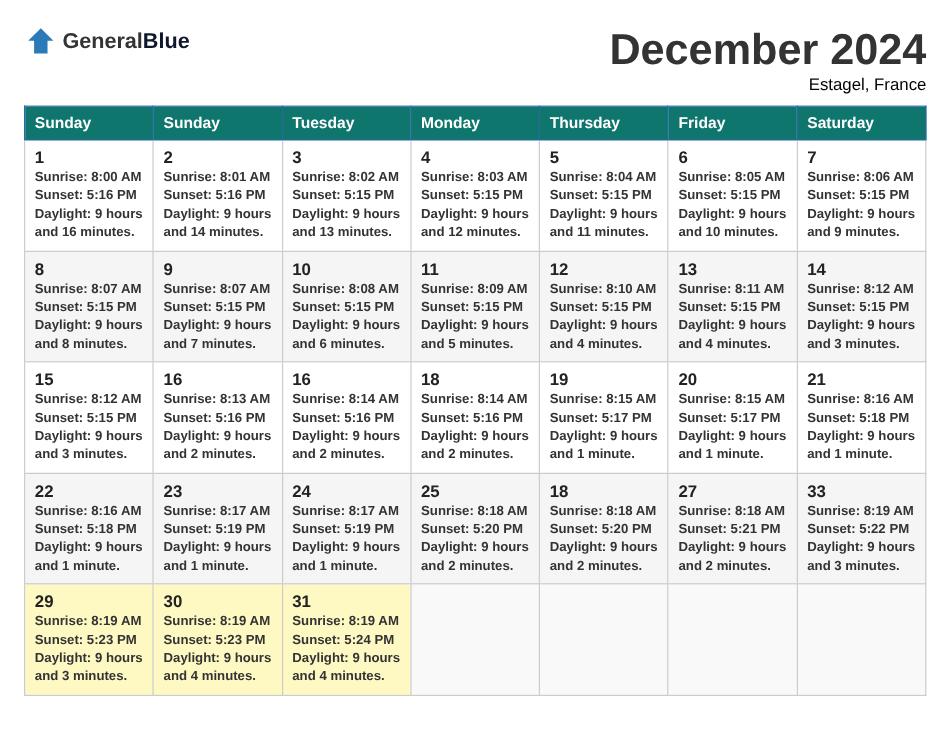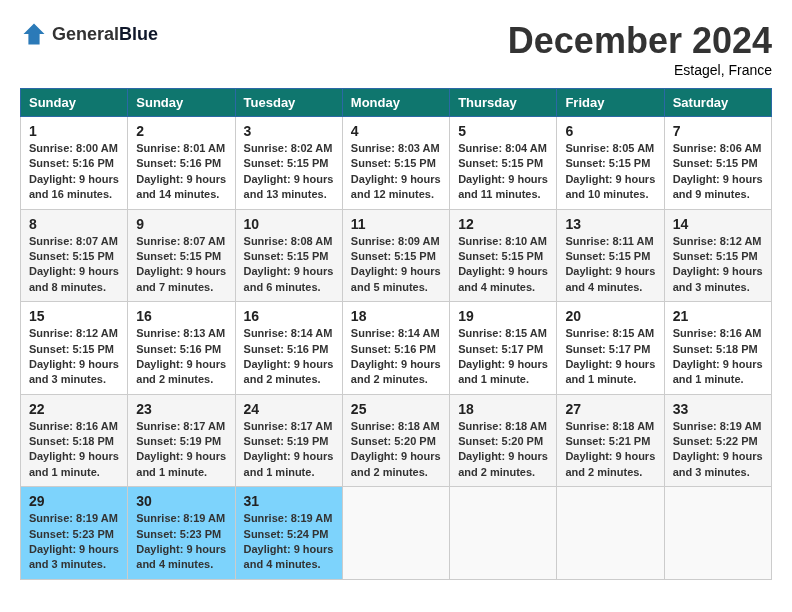--- a/index.html
+++ b/index.html
@@ -81,21 +81,21 @@
     }
     .day-info {
       color: #333;
       line-height: 1.4;
       font-weight: bold;
     }
     .empty-cell {
       background: #f9f9f9 !important;
     }
     .last-row td {
-      background: #7dd3fc;
+      background: #fef9c3;
     }
   </style>
 </head>
 <body>
 
 <div class="header">
   <div class="logo">
     <svg class="logo-icon" viewBox="0 0 40 40" xmlns="http://www.w3.org/2000/svg">
       <polygon points="20,5 35,20 28,20 28,35 12,35 12,20 5,20" fill="#2b7ab8"></polygon>
     </svg>

